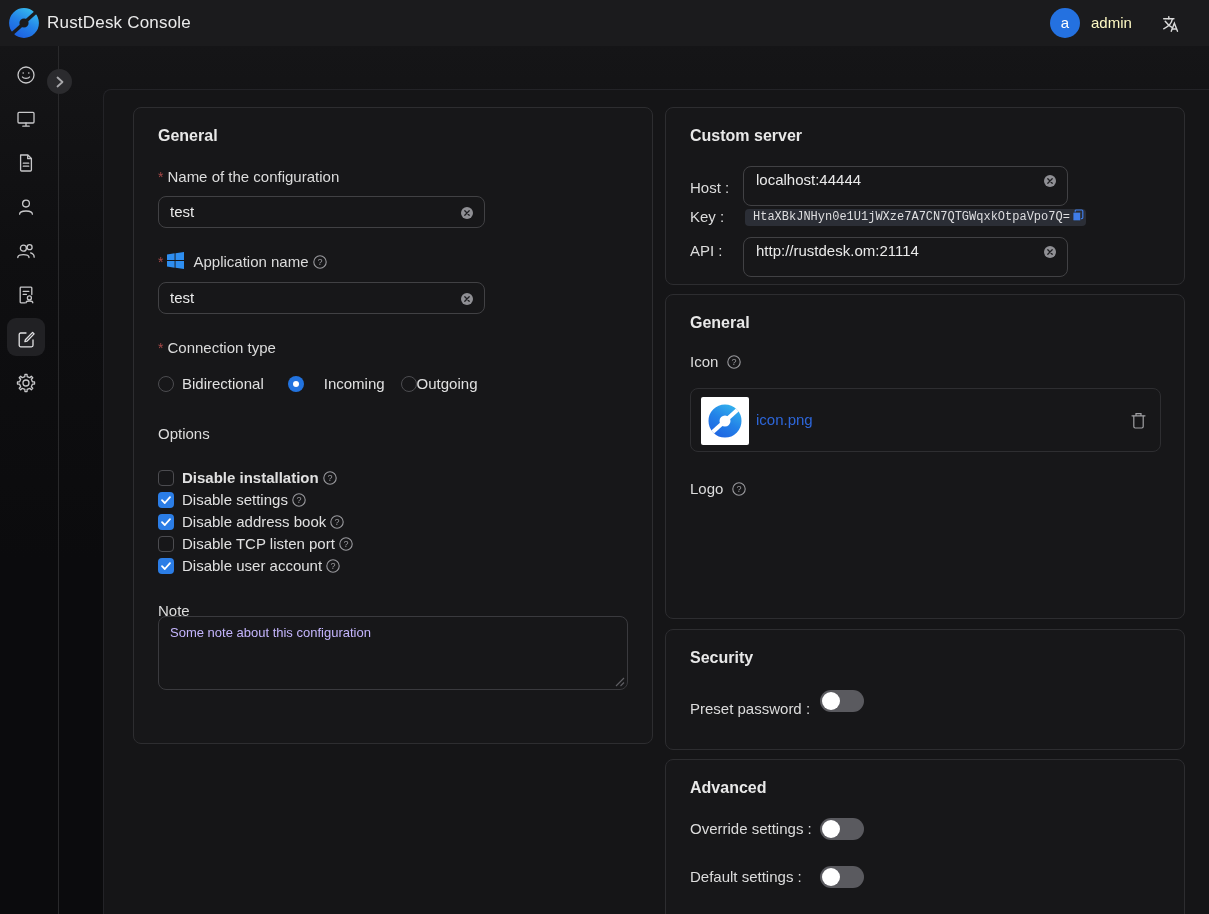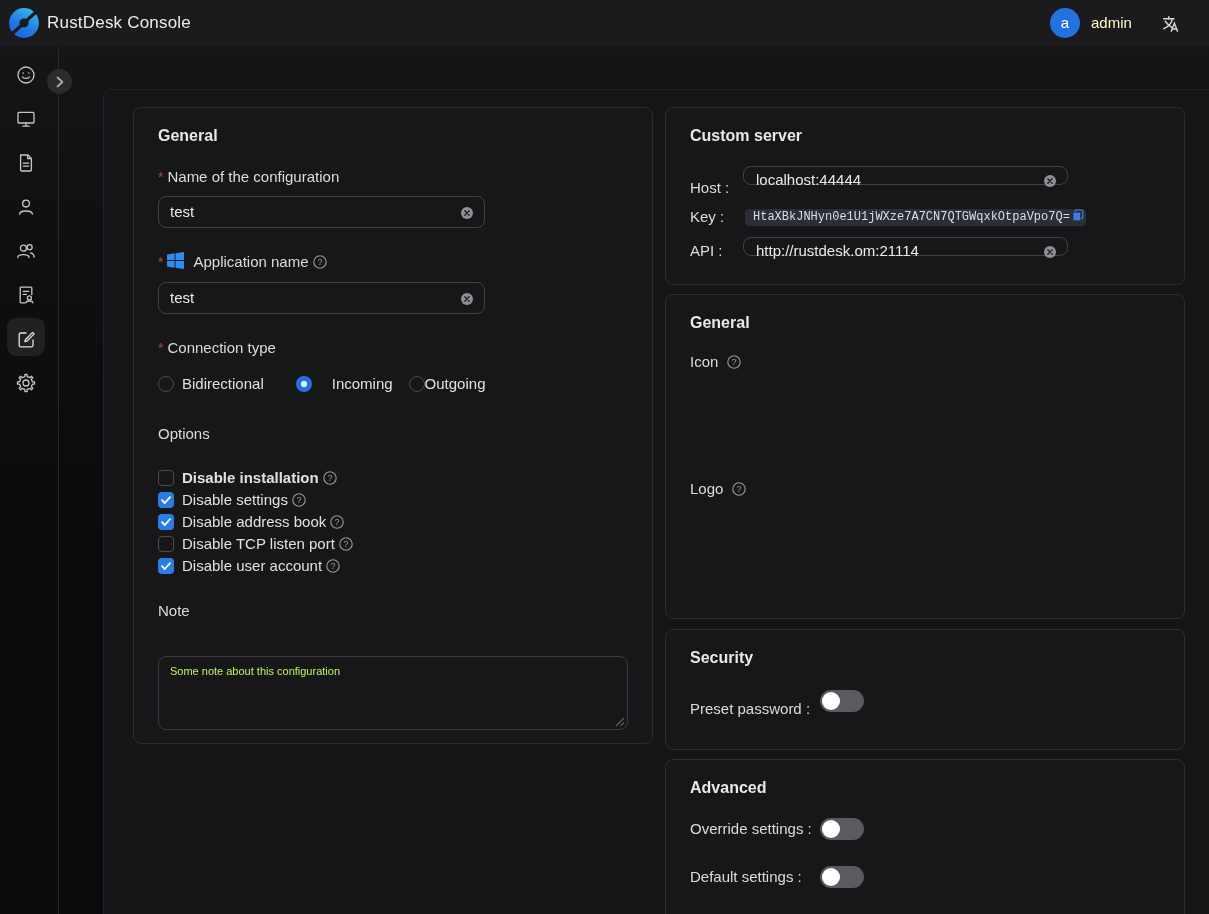--- a/index.html
+++ b/index.html
@@ -29,21 +29,21 @@
 .inp{position:absolute;left:24px;width:327px;height:32px;border:1px solid #414144;border-radius:8px;font-size:15px;color:#eaeaea;line-height:30px;padding-left:11px}
 .clear{position:absolute;width:14px;height:14px}
 .helpq{display:inline-block;vertical-align:-2px}
 .radio{width:16px;height:16px;border-radius:50%;border:1.4px solid #4c4c50;display:inline-block}
 .radio.on{border:none;background:#2273df;position:relative}
 .radio.on::after{content:"";position:absolute;left:5px;top:5px;width:6px;height:6px;border-radius:50%;background:#fff}
 .cbx{position:absolute;left:24px;width:16px;height:16px;border-radius:4px;border:1.4px solid #4c4c50}
 .cbx.on{border:none;background:#2b7de6}
 .cbrow{position:absolute;left:48px;font-size:15px;color:#e0e0e0;line-height:22px;display:flex;align-items:center;white-space:nowrap}
 .flabel{position:absolute;left:24px;font-size:15px;color:#dcdcdc;line-height:22px}
-.sinp{position:absolute;left:77px;width:325px;height:19px;border:1px solid #414144;border-radius:8px;font-size:15px;color:#eaeaea;line-height:26px;padding-left:12px}
+.sinp{position:absolute;left:77px;width:325px;height:40px;border:1px solid #414144;border-radius:8px;font-size:15px;color:#eaeaea;line-height:26px;padding-left:12px}
 .filebox{position:absolute;left:24px;width:471px;height:64px;border:1px solid #2e2e31;border-radius:8px}
 .thumb{position:absolute;left:10px;top:8px;width:48px;height:48px;background:#fff;border-radius:2px}
 .thumb svg{position:absolute;left:4px;top:4px}
 .flink{position:absolute;left:65px;top:22px;font-size:15px;color:#2d66d9}
 .trash{position:absolute;right:14px;top:23px}
 .switch{position:absolute;left:154px;width:44px;height:22px;border-radius:11px;background:#5a5a5f}
 .switch::after{content:"";position:absolute;left:2px;top:2px;width:18px;height:18px;border-radius:50%;background:#fff}
 .mono{font-family:"Liberation Mono",monospace}
 </style>
 </head>
@@ -135,21 +135,21 @@
         <circle cx="7" cy="7" r="6.2" fill="none" stroke="#9a9a9e" stroke-width="1.1"></circle>
         <text x="7" y="10" text-anchor="middle" font-size="9" fill="#9a9a9e">?</text>
       </svg></div>
 <div class="inp" style="top:174px">test<svg class="clear" style="right:10px;top:9px" viewBox="0 0 14 14">
         <circle cx="7" cy="7" r="6" fill="#8f8f94"></circle>
         <path d="M4.8 4.8 L9.2 9.2 M9.2 4.8 L4.8 9.2" stroke="#1f1f22" stroke-width="1.3" stroke-linecap="round"></path>
       </svg></div>
 <div class="lbl" style="top:229px"><span class="req">*</span>Connection type</div>
 <div class="lbl" style="top:260px;height:32px;color:#e0e0e0">
       <span class="radio"></span>
-      <span style="margin:0 32px 0 8px">Bidirectional</span>
+      <span style="margin:0 24px 0 8px">Bidirectional</span>
       <span class="radio on"></span>
       <span style="margin:0 16px 0 20px">Incoming</span>
       <span class="radio"></span>
       <span style="margin-left:0">Outgoing</span>
     </div>
 <div class="lbl" style="top:315px">Options</div>
 <div class="cbx" style="top:362px"></div>
     <div class="cbrow" style="top:359px;font-weight:700">Disable installation&nbsp;<svg class="helpq" width="14" height="14" viewBox="0 0 14 14">
         <circle cx="7" cy="7" r="6.2" fill="none" stroke="#9a9a9e" stroke-width="1.1"></circle>
         <text x="7" y="10" text-anchor="middle" font-size="9" fill="#9a9a9e" font-weight="400">?</text>
@@ -174,21 +174,21 @@
         <text x="7" y="10" text-anchor="middle" font-size="9" fill="#9a9a9e">?</text>
       </svg></div>
 <div class="cbx on" style="top:450px"><svg width="16" height="16" viewBox="0 0 16 16">
         <path d="M4 8.2 L6.8 11 L12 5.2" fill="none" stroke="#fff" stroke-width="1.8" stroke-linecap="round" stroke-linejoin="round"></path>
       </svg></div>
     <div class="cbrow" style="top:447px">Disable user account&nbsp;<svg class="helpq" width="14" height="14" viewBox="0 0 14 14">
         <circle cx="7" cy="7" r="6.2" fill="none" stroke="#9a9a9e" stroke-width="1.1"></circle>
         <text x="7" y="10" text-anchor="middle" font-size="9" fill="#9a9a9e">?</text>
       </svg></div>
 <div class="lbl" style="top:492px">Note</div>
-<div style="position:absolute;left:24px;top:548px;width:470px;height:74px;border:1px solid #3a3a3e;border-radius:8px;padding:8px 11px;font-size:11px;color:#bef264">Some note about this configuration<svg style="position:absolute;right:2px;bottom:2px" width="10" height="10" viewBox="0 0 10 10">
+<div style="position:absolute;left:24px;top:508px;width:470px;height:74px;border:1px solid #3a3a3e;border-radius:8px;padding:8px 11px;font-size:13px;color:#c4b5fd">Some note about this configuration<svg style="position:absolute;right:2px;bottom:2px" width="10" height="10" viewBox="0 0 10 10">
         <path d="M9 1 L1 9 M9 5.5 L5.5 9" stroke="#5f5f64" stroke-width="1.1"></path>
       </svg></div>
 </div>
 <div id="card-server" class="card">
 <div class="ctitle">Custom server</div>
 <div class="flabel" style="top:69px">Host :</div>
 <div class="sinp" style="top:58px">localhost:44444<svg class="clear" style="right:10px;top:7px" viewBox="0 0 14 14">
         <circle cx="7" cy="7" r="6" fill="#8f8f94"></circle>
         <path d="M4.8 4.8 L9.2 9.2 M9.2 4.8 L4.8 9.2" stroke="#1f1f22" stroke-width="1.3" stroke-linecap="round"></path>
       </svg></div>
@@ -202,20 +202,42 @@
         <circle cx="7" cy="7" r="6" fill="#8f8f94"></circle>
         <path d="M4.8 4.8 L9.2 9.2 M9.2 4.8 L4.8 9.2" stroke="#1f1f22" stroke-width="1.3" stroke-linecap="round"></path>
       </svg></div>
 </div>
 <div id="card-visual" class="card">
 <div class="ctitle">General</div>
 <div class="lbl" style="top:56px">Icon&nbsp;&nbsp;<svg class="helpq" width="14" height="14" viewBox="0 0 14 14">
         <circle cx="7" cy="7" r="6.2" fill="none" stroke="#9a9a9e" stroke-width="1.1"></circle>
         <text x="7" y="10" text-anchor="middle" font-size="9" fill="#9a9a9e">?</text>
       </svg></div>
+<div class="filebox" style="top:93px">
+<div class="thumb">
+        <svg width="40" height="40" viewBox="0 0 32 32">
+          <defs>
+            <linearGradient id="lg2" x1="7" y1="32" x2="25" y2="0" gradientUnits="userSpaceOnUse">
+              <stop offset="0" stop-color="#1d5ce0"></stop>
+              <stop offset="0.5" stop-color="#2382e8"></stop>
+              <stop offset="1" stop-color="#38c0ee"></stop>
+            </linearGradient>
+          </defs>
+          <circle cx="16" cy="16" r="8.8" fill="none" stroke="url(#lg2)" stroke-width="8.8"></circle>
+          <rect x="17.2" y="14.4" width="12" height="3.3" fill="#ffffff" transform="rotate(-42 16 16)"></rect>
+          <rect x="17.2" y="14.4" width="12" height="3.3" fill="#ffffff" transform="rotate(138 16 16)"></rect>
+        </svg>
+      </div>
+<div class="flink">icon.png</div>
+<svg class="trash" width="15" height="17" viewBox="0 0 15 17" fill="none" stroke="#a0a0a3" stroke-width="1.2" stroke-linecap="round">
+        <path d="M1 3.8 H14"></path>
+        <path d="M5 3.5 V1.6 H10 V3.5"></path>
+        <path d="M2.8 4.2 V14.6 A1.4 1.4 0 0 0 4.2 16 H10.8 A1.4 1.4 0 0 0 12.2 14.6 V4.2"></path>
+      </svg>
+</div>
 <div class="lbl" style="top:183px">Logo&nbsp;&nbsp;<svg class="helpq" width="14" height="14" viewBox="0 0 14 14">
         <circle cx="7" cy="7" r="6.2" fill="none" stroke="#9a9a9e" stroke-width="1.1"></circle>
         <text x="7" y="10" text-anchor="middle" font-size="9" fill="#9a9a9e">?</text>
       </svg></div>
 </div>
 <div id="card-security" class="card">
 <div class="ctitle">Security</div>
 <div class="flabel" style="top:68px">Preset password :</div>
 <div class="switch" style="top:60px"></div>
 </div>

